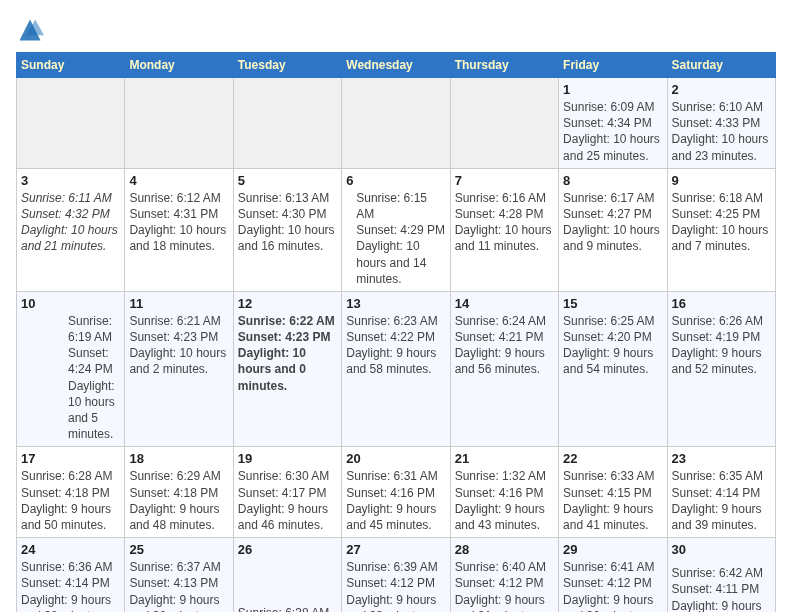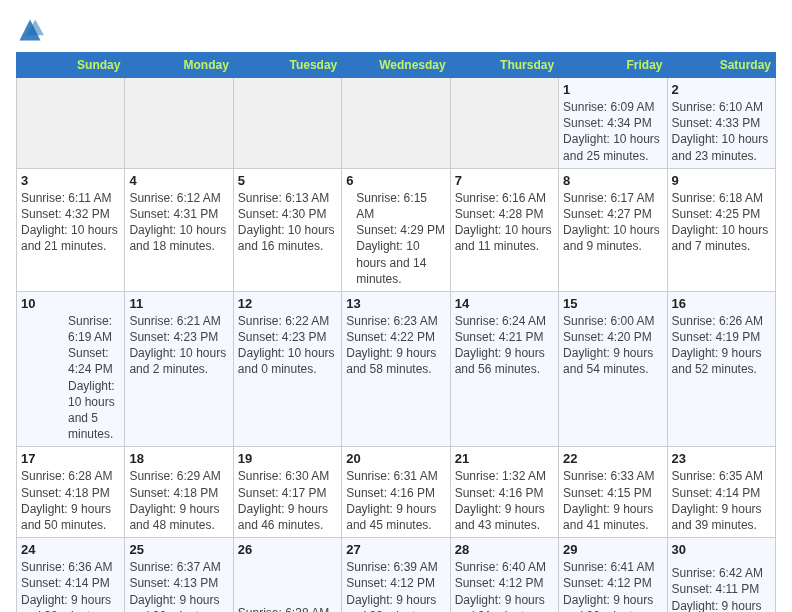--- a/index.html
+++ b/index.html
@@ -52,25 +52,25 @@
       font-size: 15px;
       color: #555;
     }
     table {
       width: 100%;
       border-collapse: collapse;
       table-layout: fixed;
     }
     th {
       background-color: #2e75c5;
-      color: #bef264;
+      color: #fef9c3;
       font-size: 12px;
       font-weight: bold;
       padding: 5px 4px;
-      text-align: right;
+      text-align: left;
       border: 1px solid #2e75c5;
     }
     td {
       vertical-align: top;
       border: 1px solid #ccc;
       padding: 4px 4px;
       font-size: 10px;
       color: #333;
       height: 80px;
       background: #fff;
@@ -148,21 +148,21 @@
         <td>
           <span class="day-num">2</span>
           <div class="day-info" style="white-space: pre-line;">Sunrise: 6:10 AM
 Sunset: 4:33 PM
 Daylight: 10 hours and 23 minutes.</div>
         </td>
       </tr>
       <tr>
         <td>
           <span class="day-num">3</span>
-          <div class="day-info" style="white-space: pre-line;">Sunrise: 6:11 AM
+          <div class="day-info" style="white-space: pre-line; font-style: italic;">Sunrise: 6:11 AM
 Sunset: 4:32 PM
 Daylight: 10 hours and 21 minutes.</div>
         </td>
         <td>
           <span class="day-num">4</span>
           <div class="day-info" style="white-space: pre-line;">Sunrise: 6:12 AM
 Sunset: 4:31 PM
 Daylight: 10 hours and 18 minutes.</div>
         </td>
         <td>
@@ -204,39 +204,39 @@
 Daylight: 10 hours and 5 minutes.</div>
         </td>
         <td>
           <span class="day-num">11</span>
           <div class="day-info" style="white-space: pre-line;">Sunrise: 6:21 AM
 Sunset: 4:23 PM
 Daylight: 10 hours and 2 minutes.</div>
         </td>
         <td>
           <span class="day-num">12</span>
-          <div class="day-info" style="white-space: pre-line;">Sunrise: 6:22 AM
+          <div class="day-info" style="white-space: pre-line; font-weight: bold;">Sunrise: 6:22 AM
 Sunset: 4:23 PM
 Daylight: 10 hours and 0 minutes.</div>
         </td>
         <td>
           <span class="day-num">13</span>
           <div class="day-info" style="white-space: pre-line;">Sunrise: 6:23 AM
 Sunset: 4:22 PM
 Daylight: 9 hours and 58 minutes.</div>
         </td>
         <td>
           <span class="day-num">14</span>
           <div class="day-info" style="white-space: pre-line;">Sunrise: 6:24 AM
 Sunset: 4:21 PM
 Daylight: 9 hours and 56 minutes.</div>
         </td>
         <td>
           <span class="day-num">15</span>
-          <div class="day-info" style="white-space: pre-line;">Sunrise: 6:00 AM
+          <div class="day-info" style="white-space: pre-line;">Sunrise: 6:25 AM
 Sunset: 4:20 PM
 Daylight: 9 hours and 54 minutes.</div>
         </td>
         <td>
           <span class="day-num">16</span>
           <div class="day-info" style="white-space: pre-line;">Sunrise: 6:26 AM
 Sunset: 4:19 PM
 Daylight: 9 hours and 52 minutes.</div>
         </td>
       </tr>

